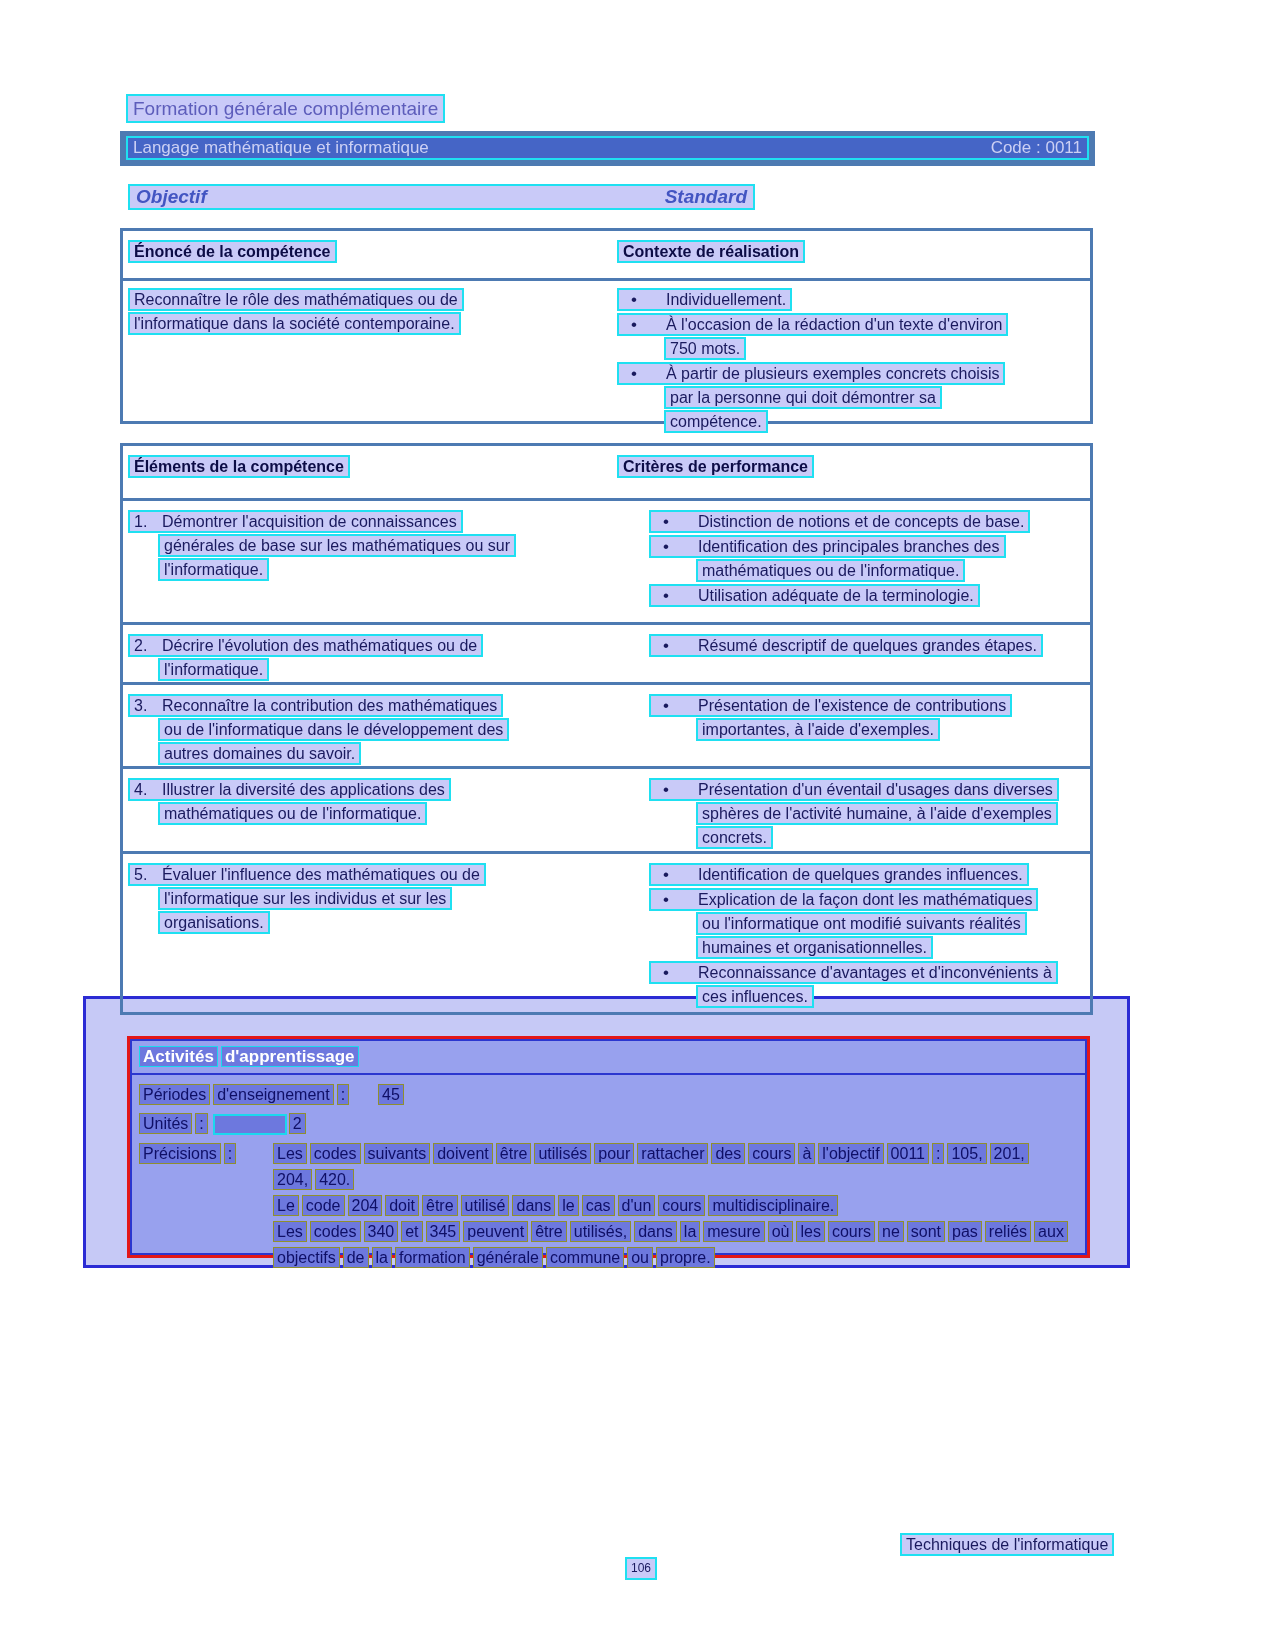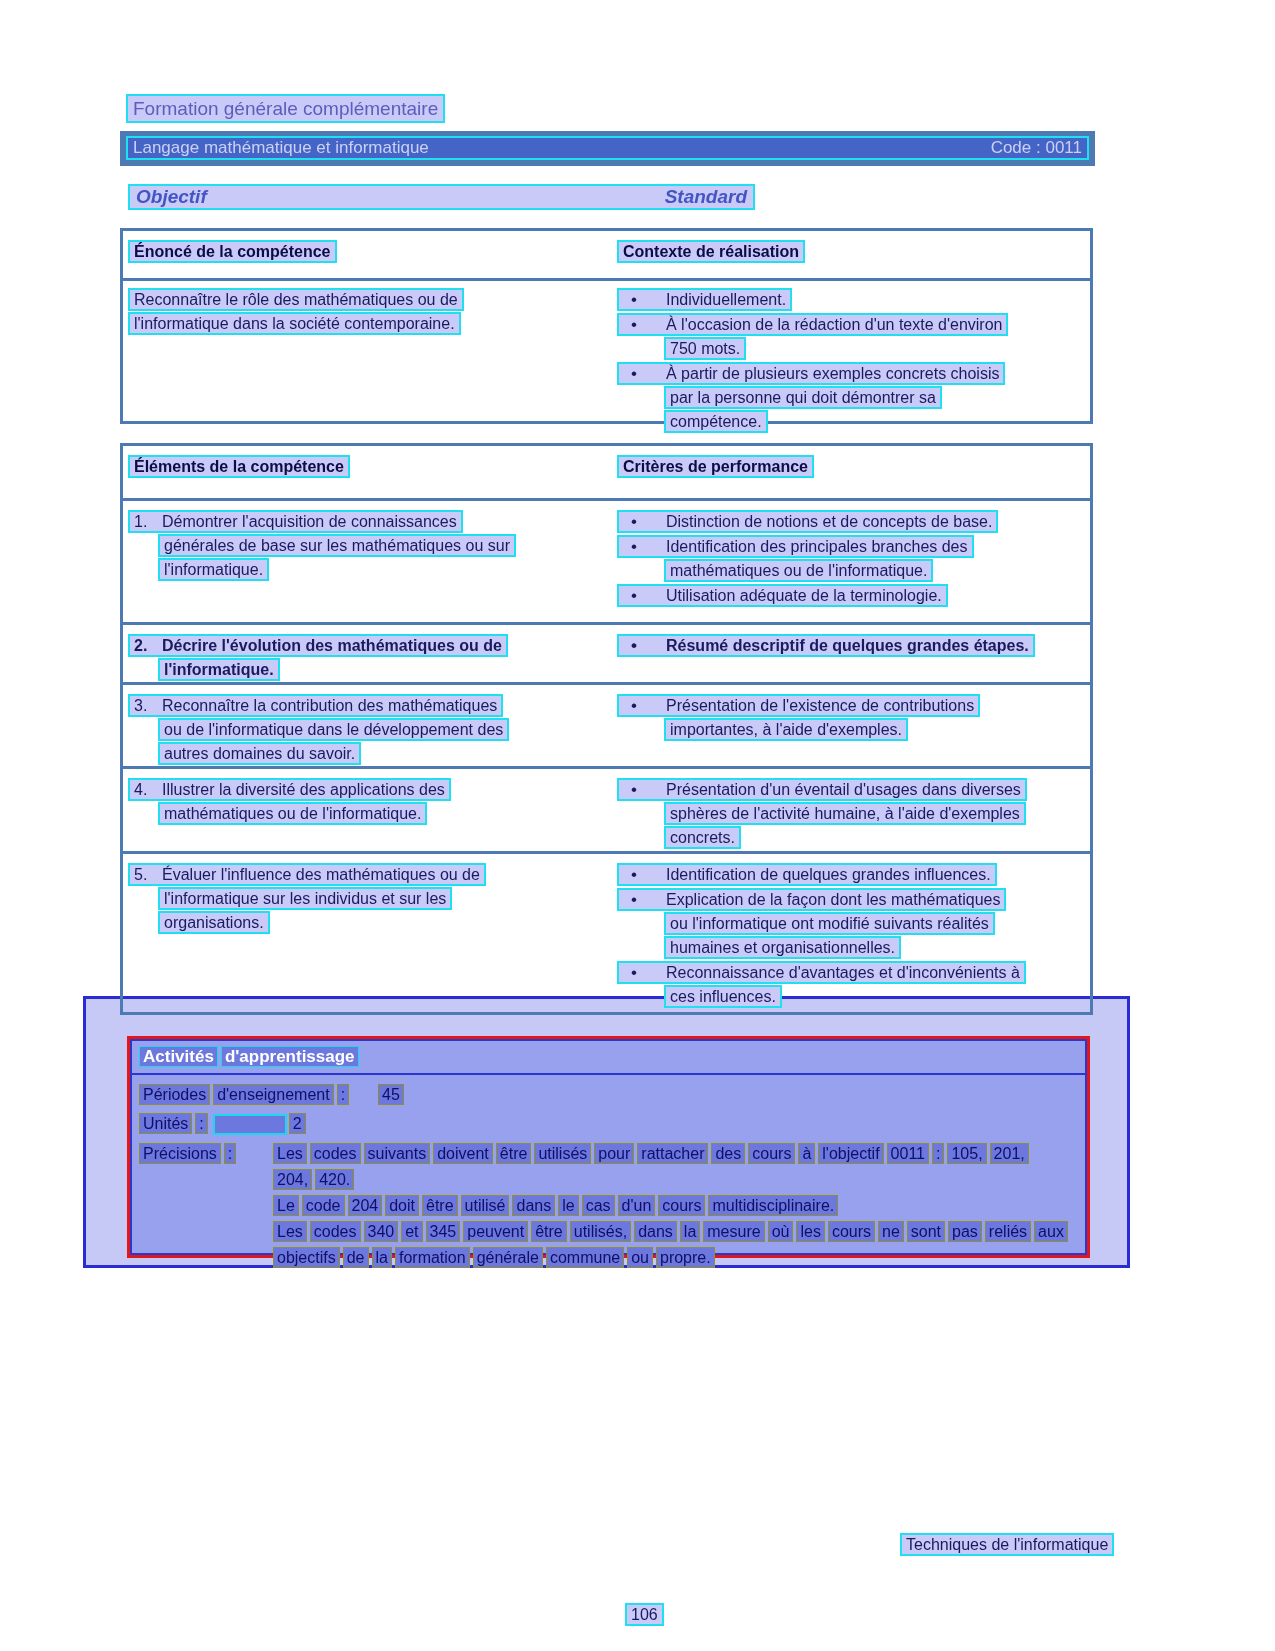--- a/index.html
+++ b/index.html
@@ -30,23 +30,23 @@
            font-size:19px;font-weight:bold;font-style:italic;color:#4355c2;}
 
   
   .tbl{position:absolute;border:3px solid #4d7ab2;box-sizing:border-box;background:transparent;z-index:1;}
   .tbl1{left:120px;top:228px;width:973px;height:196px;}
   .tbl2{left:120px;top:443px;width:973px;height:572px;display:flex;flex-direction:column;}
   .thead{display:flex;padding-top:9px;border-bottom:3px solid #4d7ab2;box-sizing:border-box;}
   .tbl1 .thead{height:50px;}
   .tbl2 .thead{height:55px;}
   .tbody{display:flex;padding-top:7px;}
-  .trow{display:flex;padding-top:9px;border-bottom:3px solid #4d7ab2;box-sizing:border-box;}
+  .trow{display:flex;padding-top:9px;border-bottom:3px solid #4d7ab2;box-sizing:border-box;gap:32px;}
   .trow.last{border-bottom:none;flex:1;}
-  .r1{height:124px;} .r2{height:60px;font-weight:bold;} .r3{height:84px;} .r4{height:85px;}
+  .r1{height:124px;} .r2{height:60px;} .r3{height:84px;} .r4{height:85px;}
   .cell-l{flex:0 0 494px;padding-left:5px;box-sizing:border-box;}
   .cell-r{flex:1;box-sizing:border-box;}
 
   
   .num{display:inline-block;width:28px;}
   .cont-l{margin-left:30px;}
   
   .fl{padding-left:12px;}
   .b{display:inline-block;width:35px;}
   .b::before{content:"\2022";font-size:17px;color:#1a1a5e;}
@@ -68,21 +68,21 @@
   .val{margin-left:26px;}
   .cyan-gap{display:inline-block;width:74px;height:21px;background:#6d78de;
             border:2px solid #1ad8ee;vertical-align:middle;margin:0 2px 0 2px;box-sizing:border-box;}
   .prec{display:flex;margin-bottom:0;}
   .prec-label{flex:0 0 134px;}
   .prec-lines{flex:1;}
   .prec-lines .pline{margin-bottom:5px;}
 
   
   .foot-right{position:absolute;left:900px;top:1533px;font-size:16px;}
-  .foot-num{position:absolute;left:625px;top:1557px;font-size:16px;margin-top:46px;}
+  .foot-num{position:absolute;left:625px;top:1557px;font-size:12px;}
 </style>
 </head>
 <body>
 
 <div class="page">
 
   <div class="hl eyebrow">Formation générale complémentaire</div>
 
   <div class="titlebar">
     <div class="titlebar-inner">

